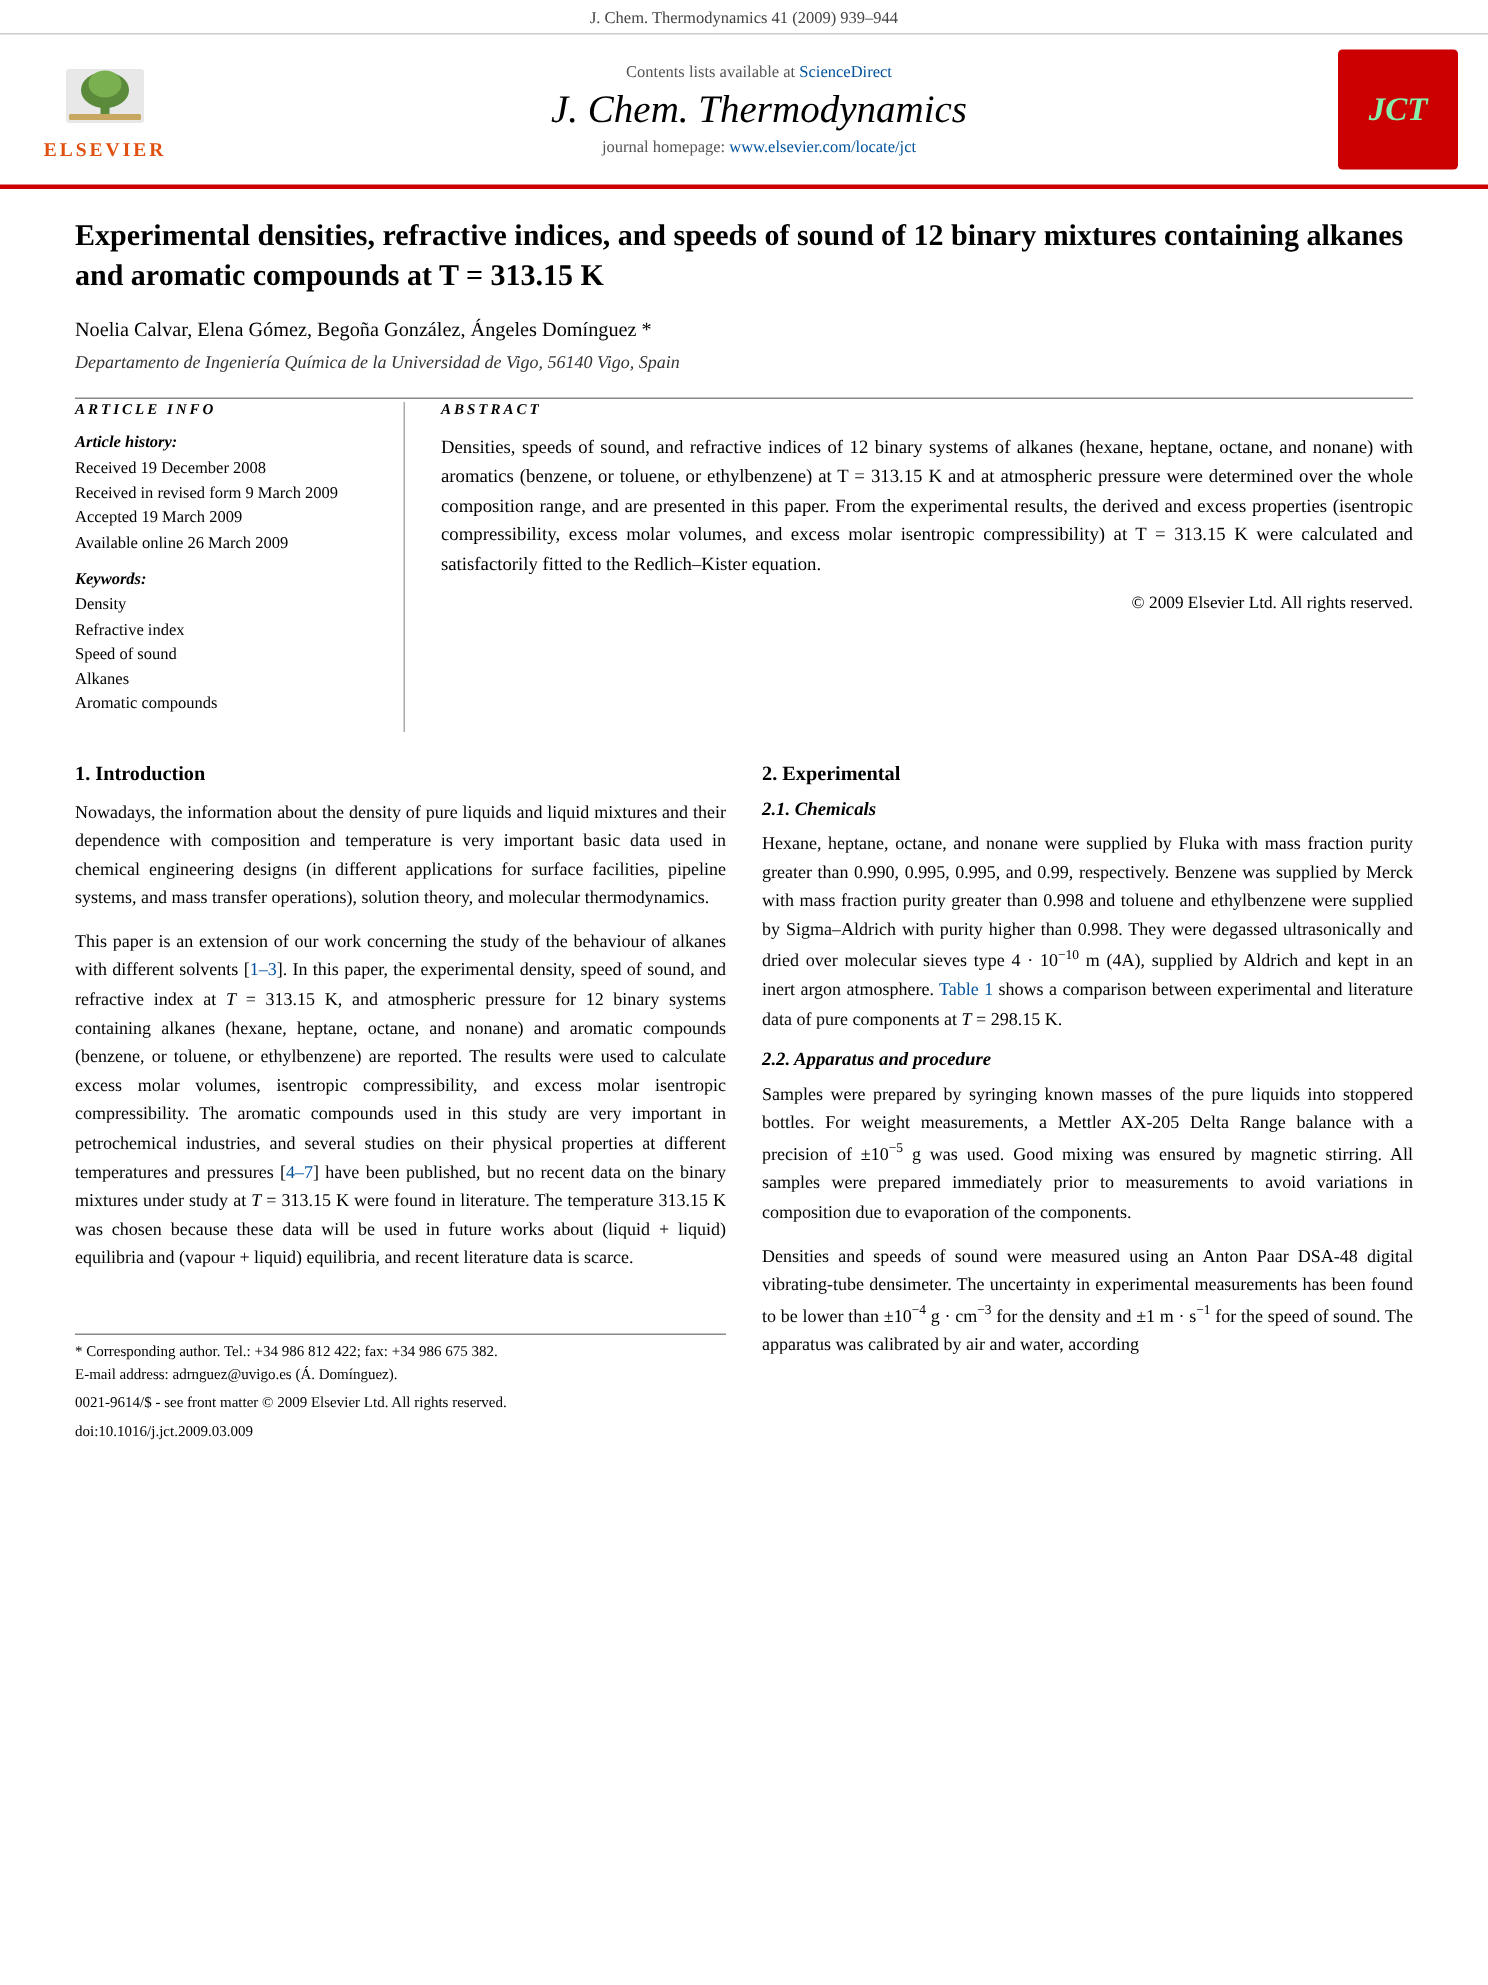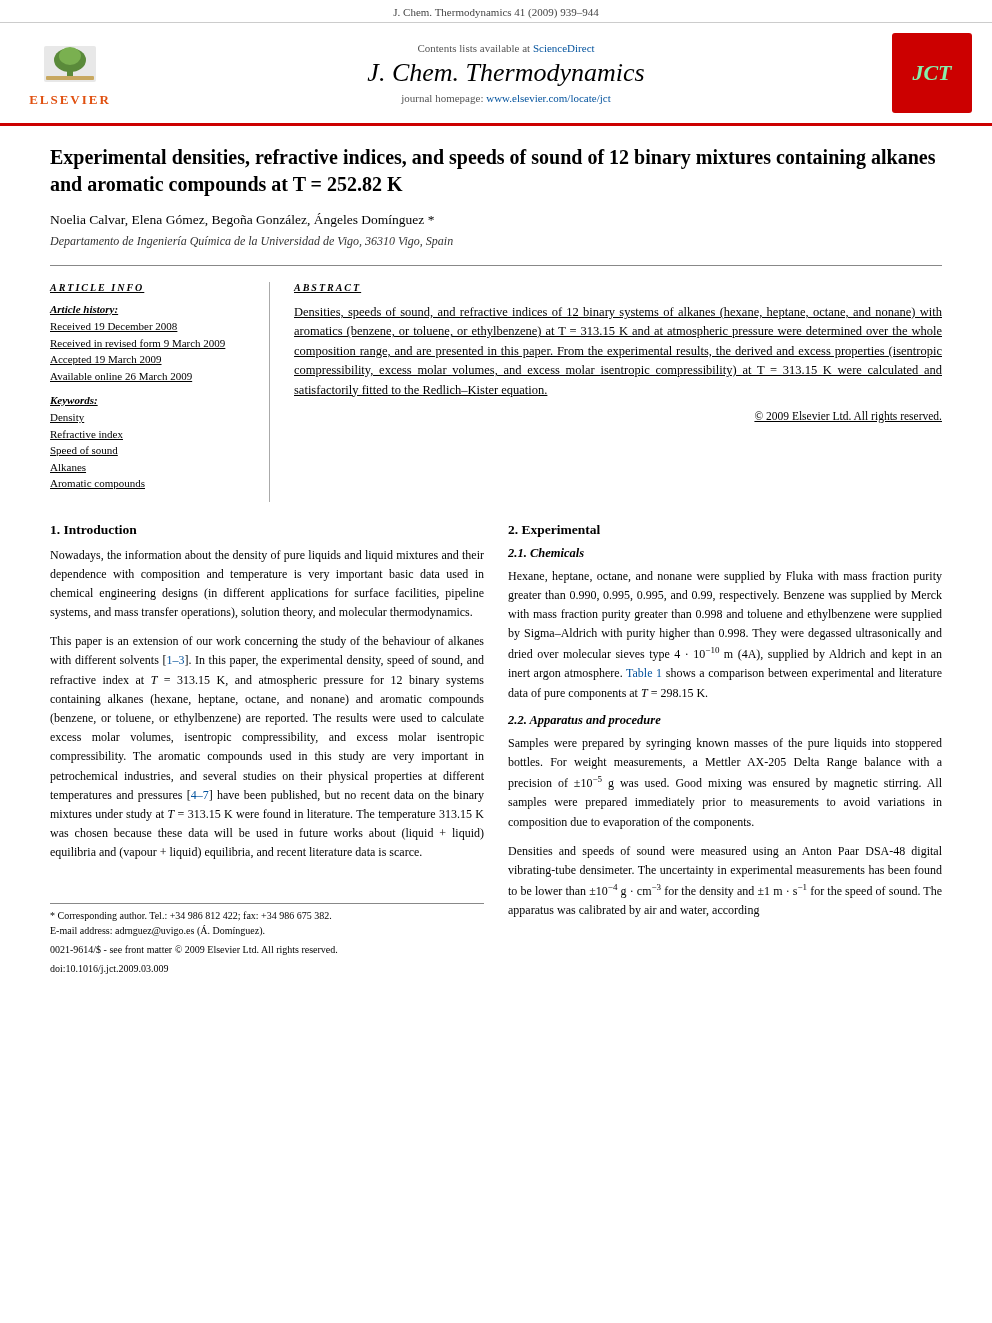--- a/index.html
+++ b/index.html
@@ -118,23 +118,22 @@
       font-style: italic;
       color: #333;
       margin-bottom: 16px;
     }
 
     
     .two-col {
       display: flex;
       gap: 24px;
       border-top: 1px solid #888;
-      padding-top: 16px;
+      padding-top: 2px;
       margin-bottom: 20px;
-      text-decoration: underline;
     }
 
     .article-info {
       width: 220px;
       flex-shrink: 0;
       border-right: 1px solid #aaa;
       padding-right: 16px;
     }
 
     .article-info h3 {
@@ -287,25 +286,25 @@
     </div>
   </div>
 
   <div class="jct-logo">
     <span>JCT</span>
   </div>
 </div>
 
 <div class="main-content">
 
-  <div class="article-title">Experimental densities, refractive indices, and speeds of sound of 12 binary mixtures containing alkanes and aromatic compounds at T = 252.82 K</div>
+  <div class="article-title">Experimental densities, refractive indices, and speeds of sound of 12 binary mixtures containing alkanes and aromatic compounds at T = 313.15 K</div>
 
   <div class="authors">Noelia Calvar, Elena Gómez, Begoña González, Ángeles Domínguez *</div>
 
-  <div class="affiliation">Departamento de Ingeniería Química de la Universidad de Vigo, 36310 Vigo, Spain</div>
+  <div class="affiliation">Departamento de Ingeniería Química de la Universidad de Vigo, 56140 Vigo, Spain</div>
 
   <div class="two-col">
 
     <div class="article-info">
       <h3>Article Info</h3>
 
       <div class="info-section">
         <h4>Article history:</h4>
         <p>Received 19 December 2008</p>
         <p>Received in revised form 9 March 2009</p>

